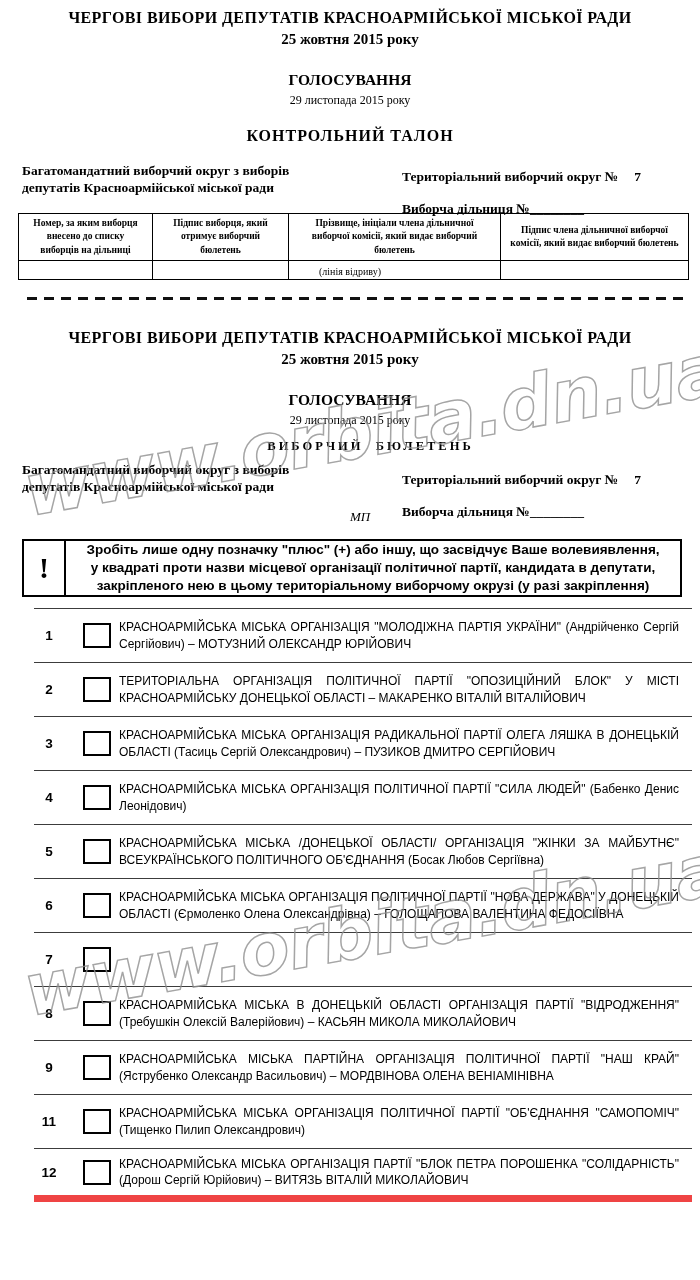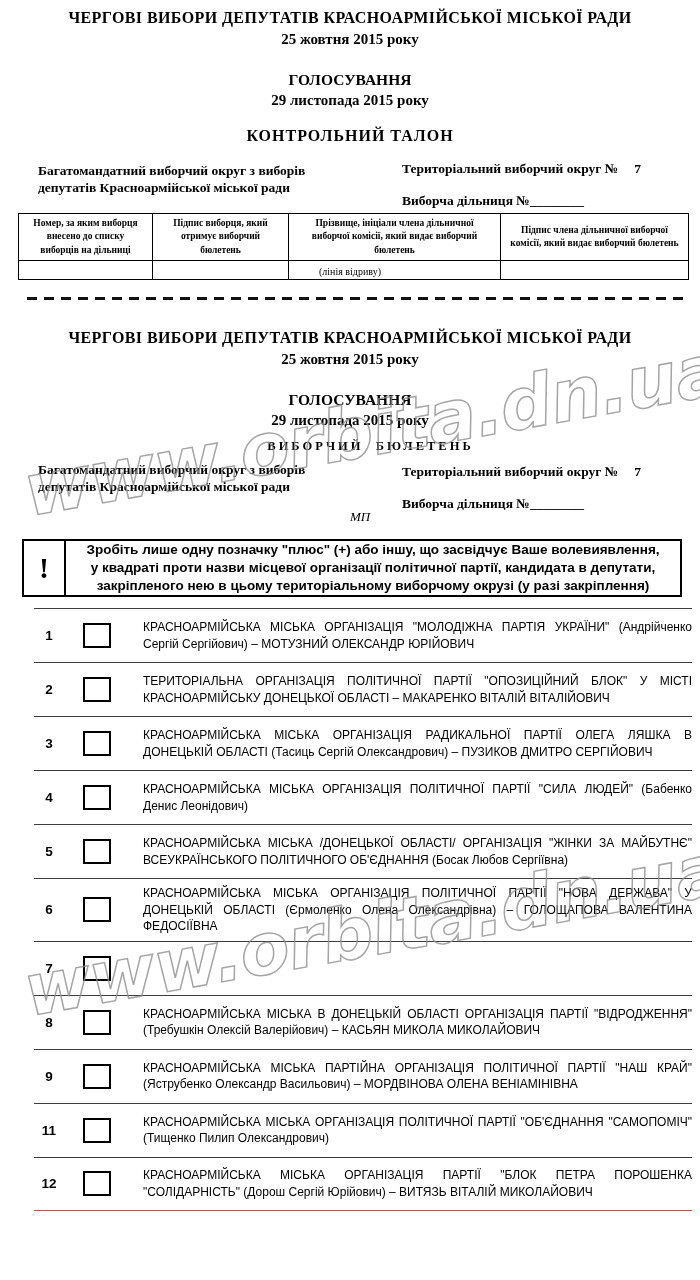--- a/index.html
+++ b/index.html
@@ -10,28 +10,28 @@
     position:relative;overflow:hidden;
   }
   .abs{position:absolute;}
   .center{text-align:center;}
 
   
   .titles{left:0;width:700px;}
   .t-main{font-size:16px;font-weight:bold;letter-spacing:.4px;line-height:20px;margin:0;}
   .t-date{font-size:15px;font-weight:bold;line-height:19px;margin:2px 16px 0;}
   .t-vote{font-size:15.5px;font-weight:bold;line-height:19px;margin:21px 0 0;}
-  .t-date2{font-size:15px;font-weight:bold;line-height:19px;margin:2px 0 0;}
+  .t-date2{font-size:12px;font-weight:normal;line-height:19px;margin:2px 0 0;}
   .t-section{font-size:16px;font-weight:bold;letter-spacing:1px;line-height:20px;margin:16px 0 0;}
   .t-bulletin{font-size:12.5px;font-weight:bold;letter-spacing:3px;word-spacing:6px;line-height:15px;margin:9px 0 0;padding-left:41px;}
 
   
-  .meta-left{left:22px;width:370px;font-size:13.5px;font-weight:bold;line-height:17px;margin-left:16px;}
+  .meta-left{left:22px;width:370px;font-size:13.5px;font-weight:bold;line-height:17px;}
   .meta-right{left:402px;width:292px;font-size:13.5px;font-weight:bold;}
-  .meta-right .line1{line-height:17px;margin-top:0;}
+  .meta-right .line1{line-height:17px;margin-top:8px;}
   .meta-right .num{margin-left:16px;}
   .meta-right .line2{line-height:17px;margin-top:15px;}
   .stamp{font-style:italic;font-weight:normal;font-size:13px;width:40px;text-align:center;}
 
   
   table.talon{border-collapse:collapse;table-layout:fixed;width:670px;}
   table.talon th, table.talon td{border:1px solid #000;}
   table.talon th{
     font-size:9.5px;font-weight:bold;line-height:1.4;
     text-align:center;vertical-align:middle;padding:3px 8px;
@@ -59,31 +59,31 @@
     text-align:center;font-family:"Liberation Sans", sans-serif;
     font-weight:bold;font-size:13.5px;line-height:18px;padding:0 6px;
   }
 
   
   .rows{left:34px;top:608px;width:658px;}
   .row{
     display:flex;align-items:center;box-sizing:border-box;
     border-top:1px solid #3c3c3c;min-height:54px;padding:6px 0;
   }
-  .row:last-child{border-bottom:1px solid #ef4444;}
+  .row:last-child{border-bottom:7px solid #ef4444;}
   .row-num{
     width:30px;flex:none;text-align:center;
     font-family:"Liberation Sans", sans-serif;font-weight:bold;font-size:13.5px;
   }
   .row-box{
     width:28px;height:25px;flex:none;margin-left:19px;
     border:2px solid #000;box-sizing:border-box;background:#fff;
   }
   .row-text{
-    margin-left:32px;width:560px;
+    margin-left:8px;width:560px;
     font-family:"Liberation Sans", sans-serif;font-size:12px;line-height:16.5px;
     text-align:justify;
   }
 
   
   .wm{
     position:absolute;left:20px;width:660px;text-align:center;white-space:nowrap;
     font-family:"DejaVu Sans", sans-serif;font-style:italic;font-weight:bold;
     font-size:72px;line-height:72px;letter-spacing:-1px;
     color:#bdbdbd;

